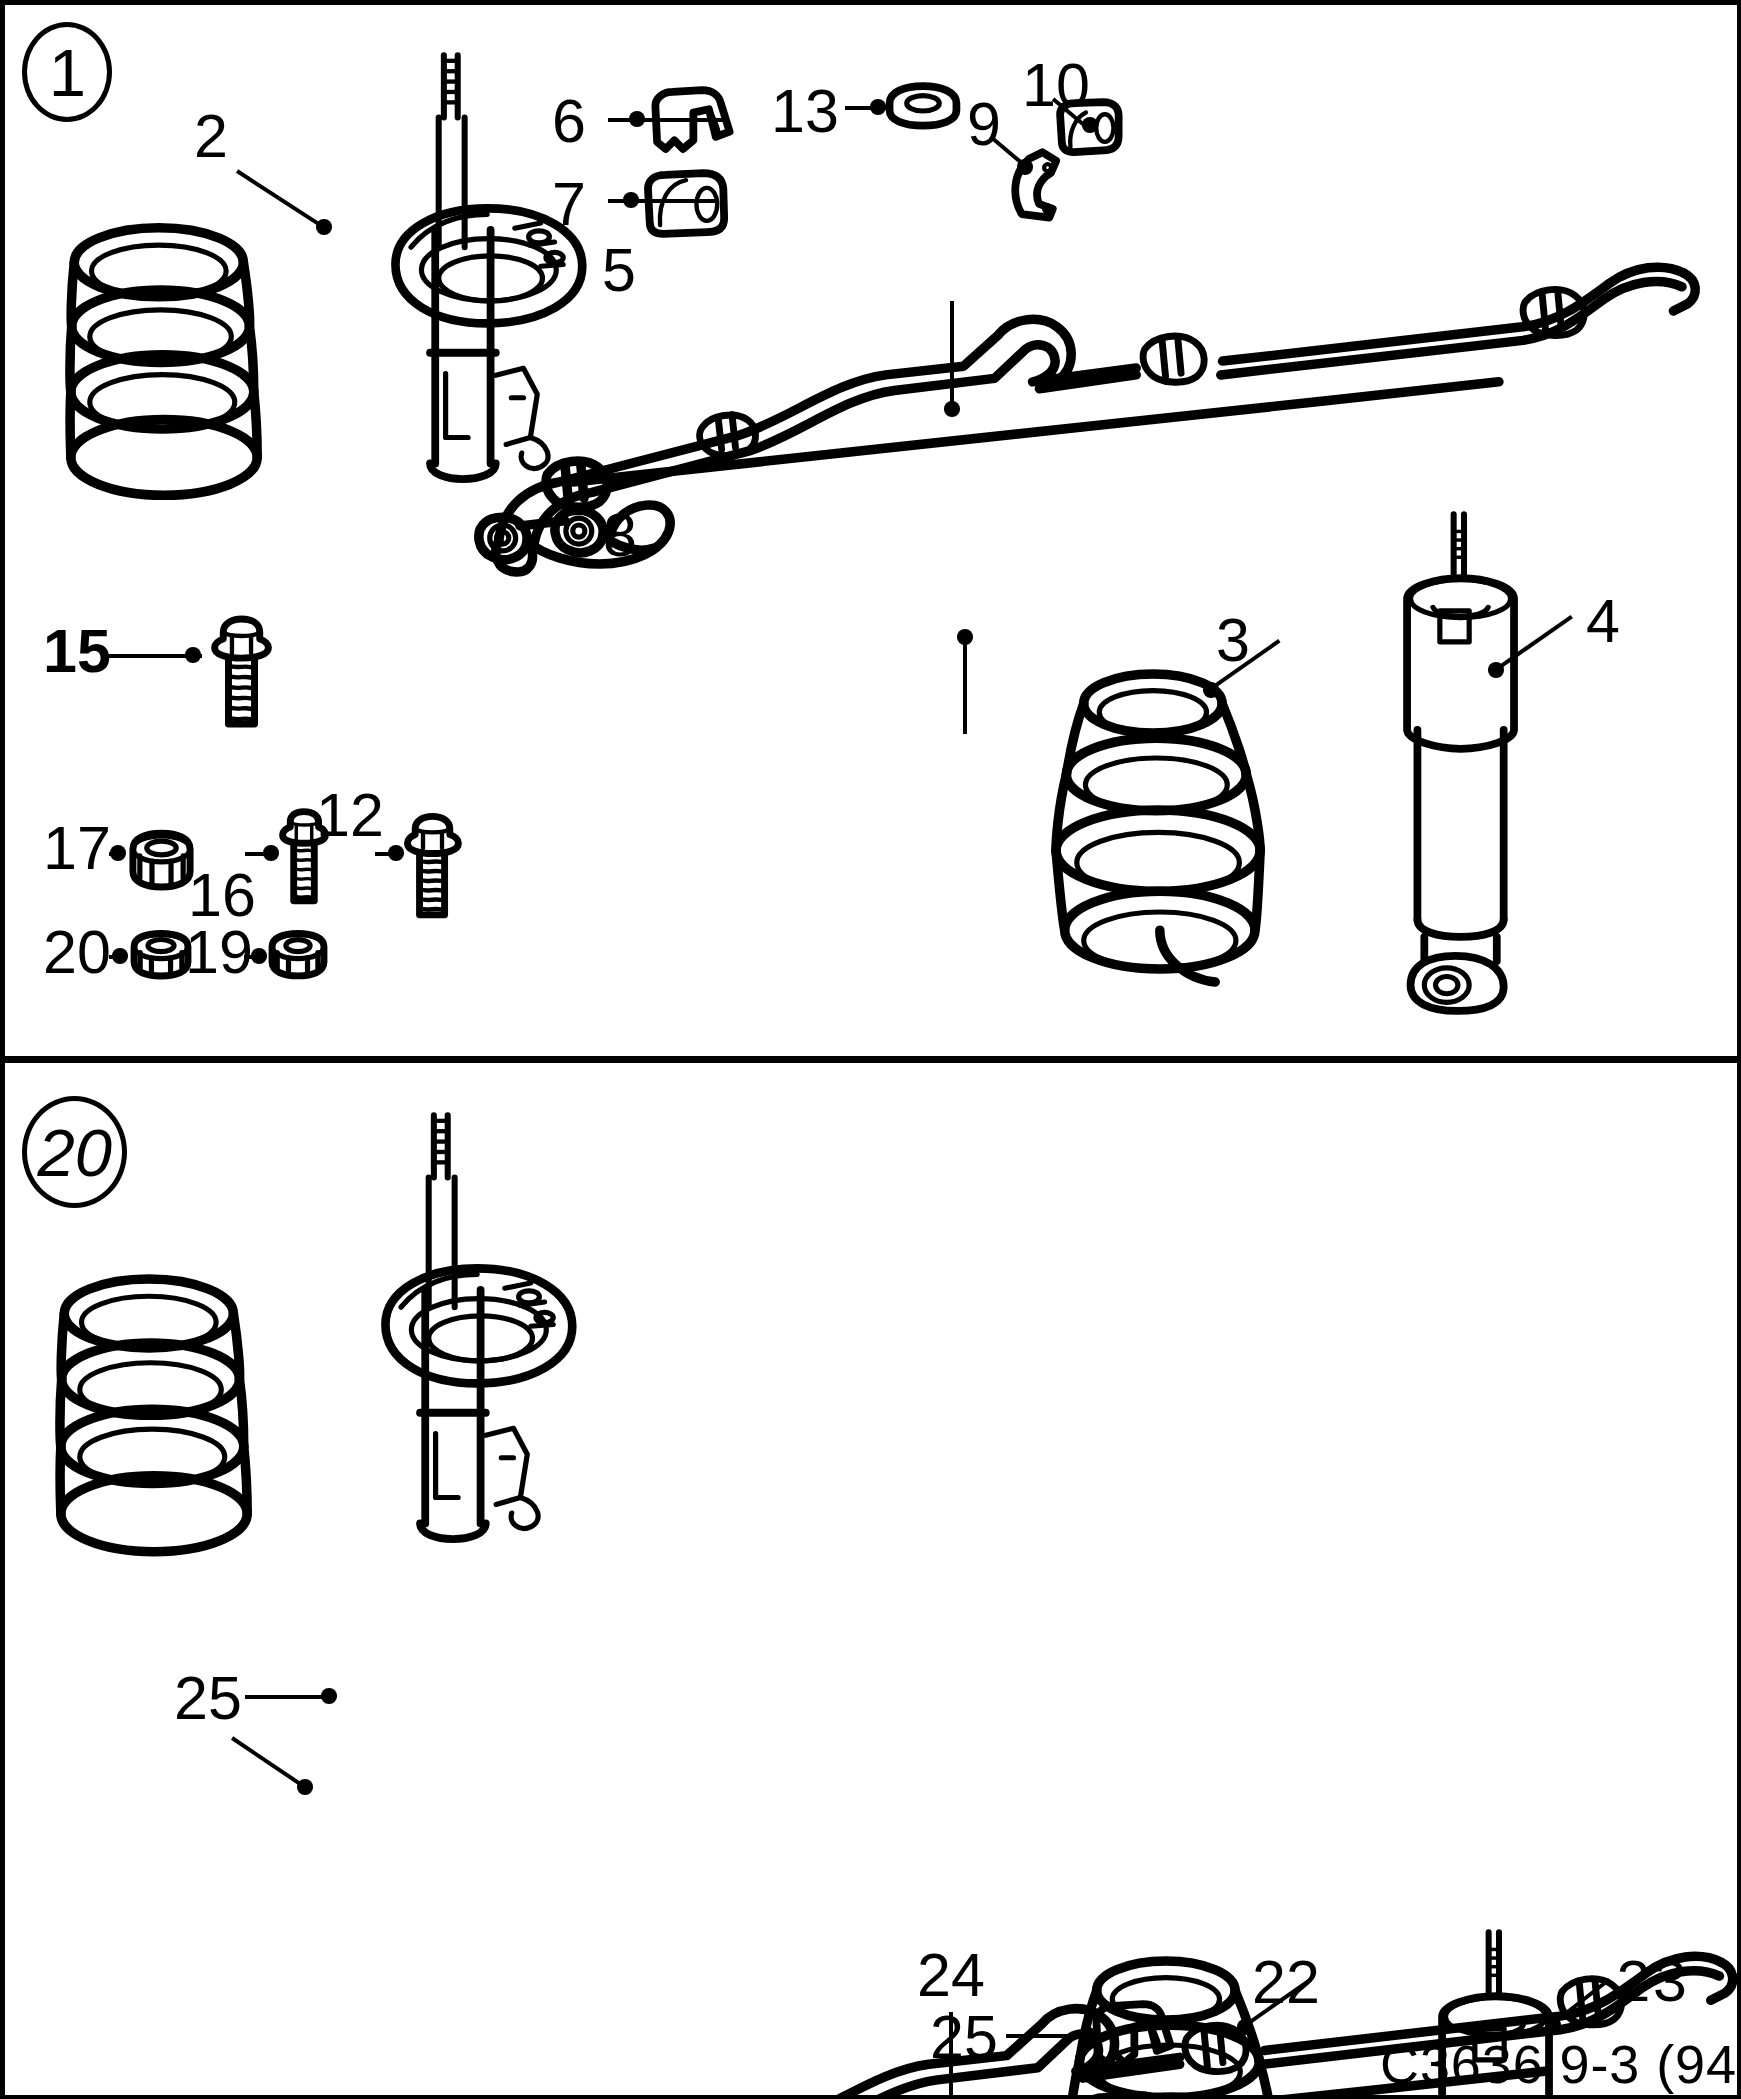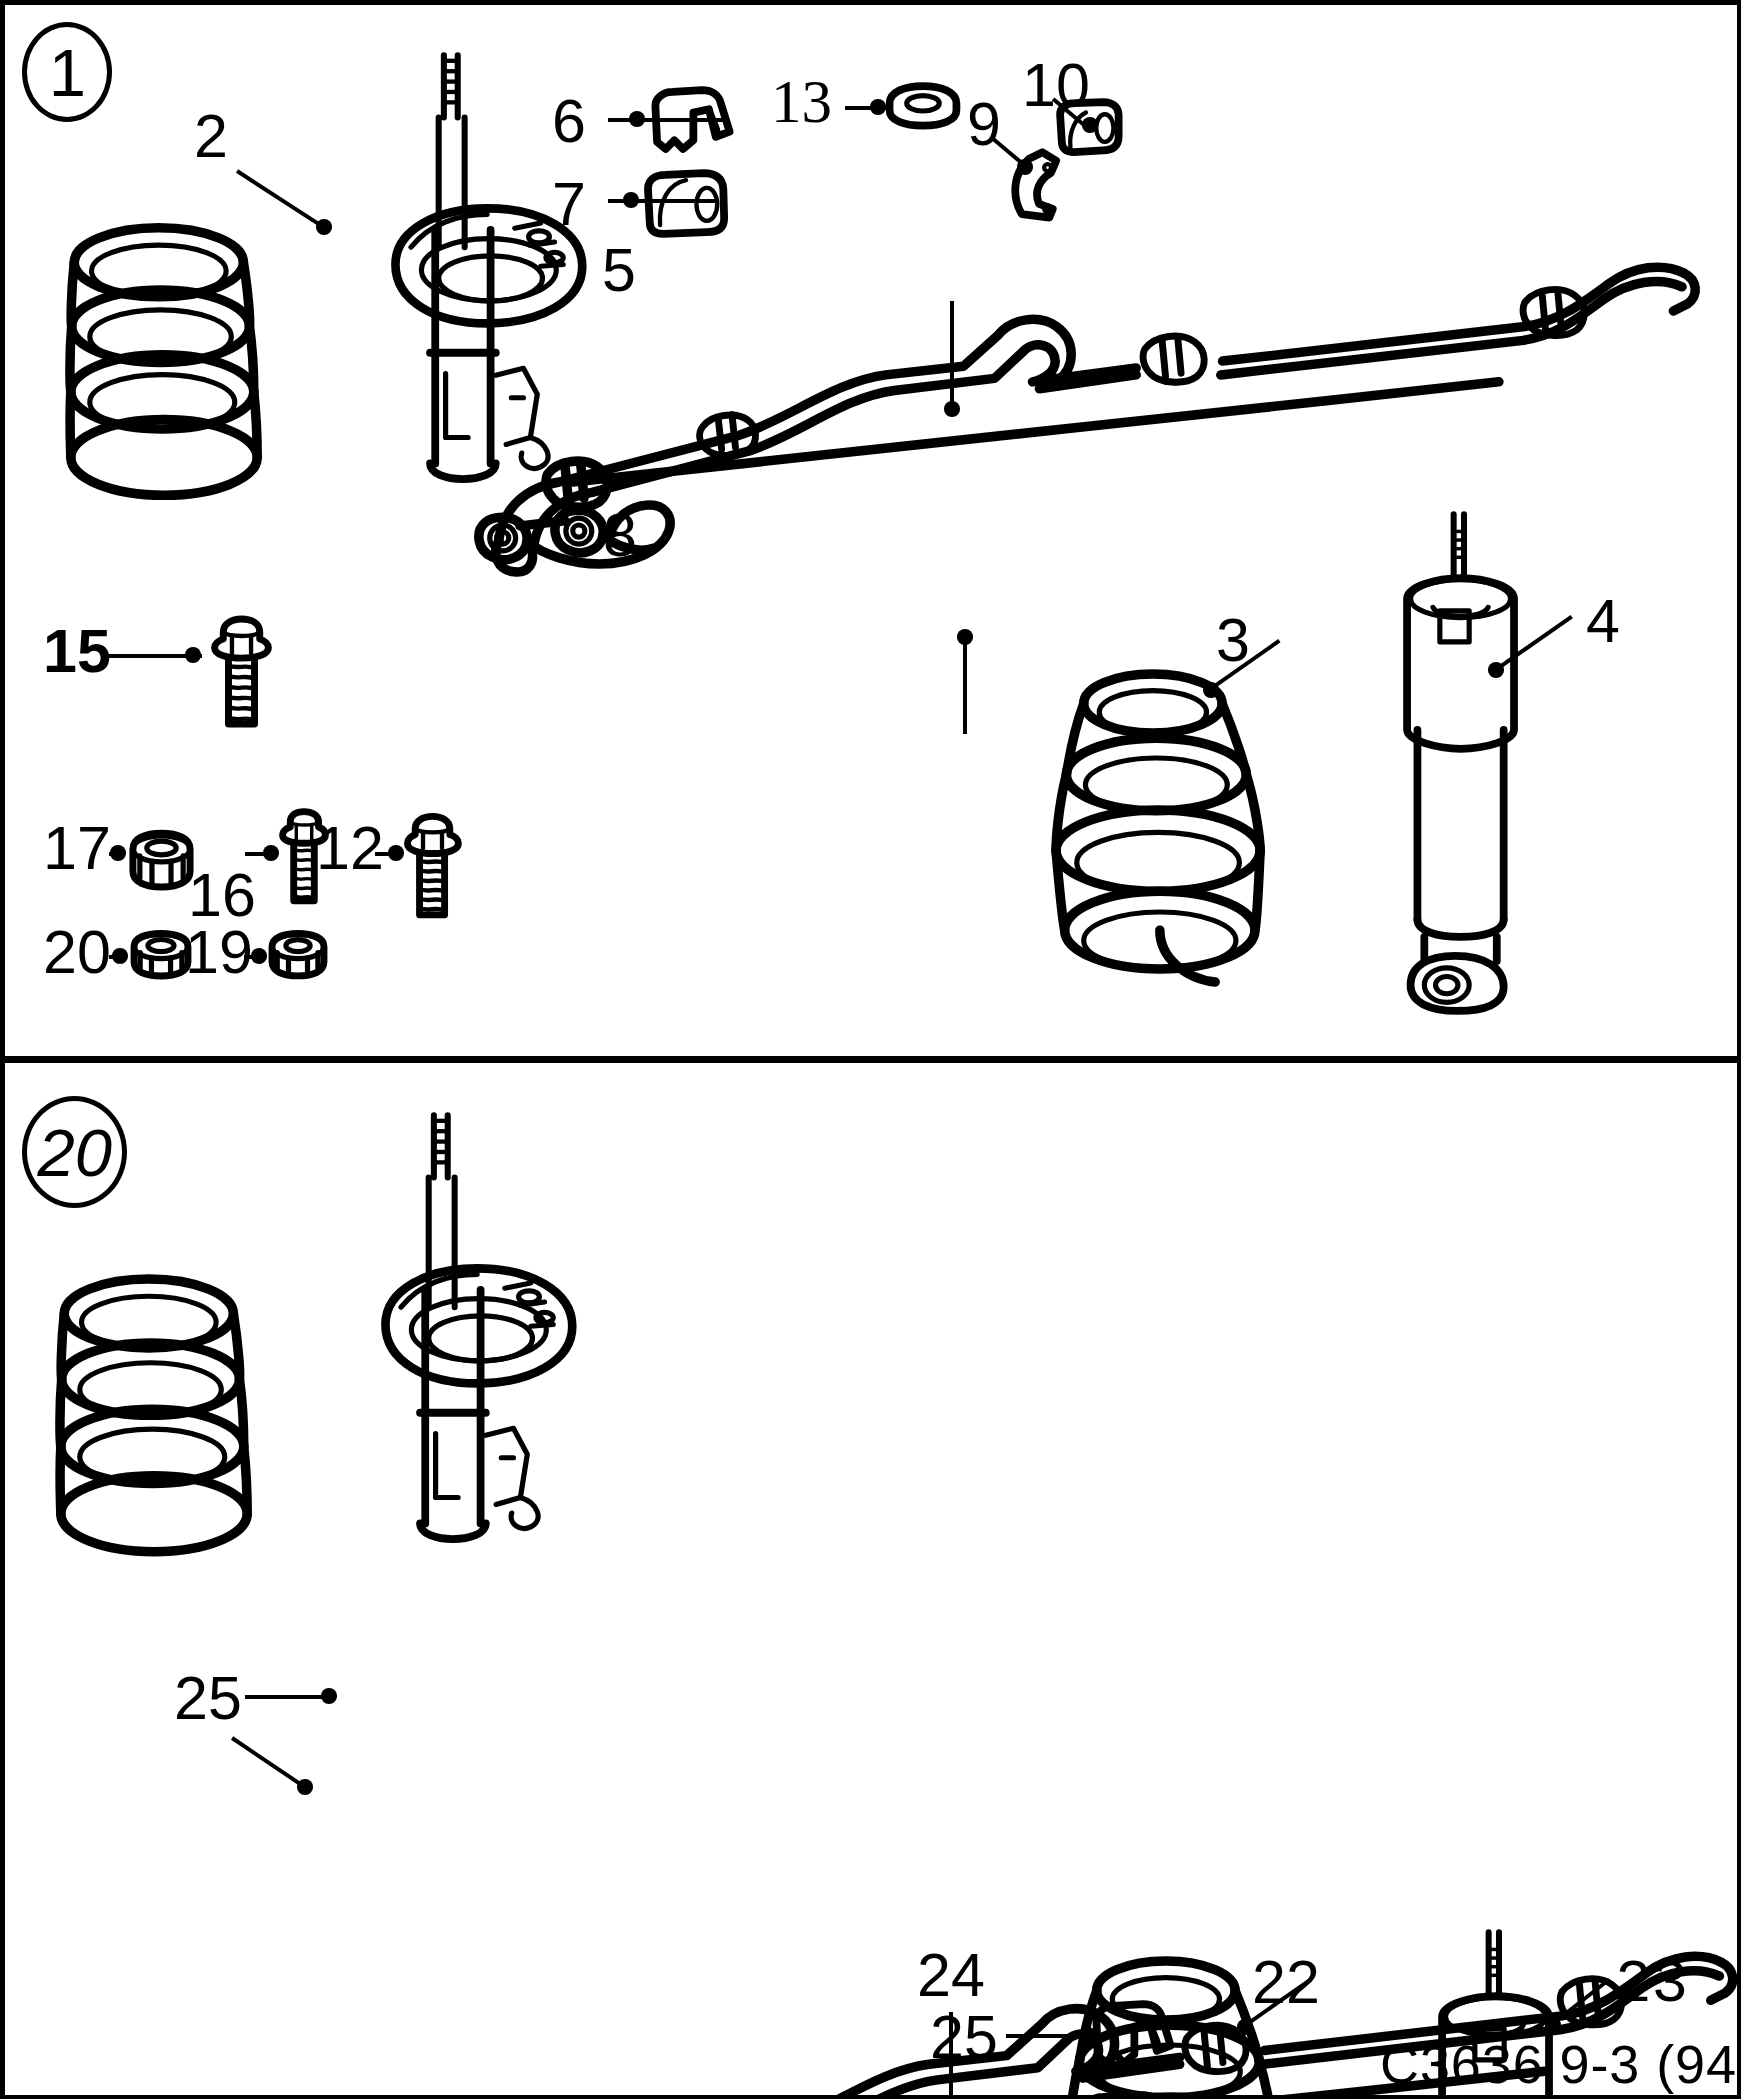--- a/index.html
+++ b/index.html
@@ -121,21 +121,21 @@
     </svg>
     <div class="callout" style="left:547px;top:169px;">7</div>
     <div class="lead lead-h" style="left:603px;top:194px;width:108px;"></div>
     <div class="lead-dot" style="left:618px;top:187px;"></div>
 
     <svg style="left:878px;top:76px;width:80px;height:48px;" viewBox="0 0 92 56">
       <path class="ln" stroke-width="9" d="M7 26 C7 13 24 6 46 6 C68 6 85 13 85 26 L85 34
             C85 46 68 52 46 52 C24 52 7 46 7 34 Z"></path>
       <ellipse class="ln" stroke-width="6" cx="46" cy="26" rx="19" ry="9"></ellipse>
     </svg>
-    <div class="callout" style="left:766px;top:66px;font-family:Liberation Serif, serif;">13</div>
+    <div class="callout" style="left:766px;top:76px;">13</div>
     <div class="lead lead-h" style="left:840px;top:101px;width:42px;"></div>
     <div class="lead-dot" style="left:865px;top:94px;"></div>
 
     <svg style="left:1003px;top:142px;width:62px;height:74px;" viewBox="0 0 72 86">
       <path class="ln" stroke-width="9" d="M16 78 C4 58 6 30 24 14 L40 6 L56 16 L50 30 C36 38 30 52 36 66 L52 72 L48 82 Z"></path>
       <circle class="ln" stroke-width="5" cx="46" cy="24" r="4"></circle>
       <circle class="ln" stroke-width="5" cx="46" cy="72" r="4"></circle>
     </svg>
     <div class="callout" style="left:962px;top:89px;">9</div>
     <div class="lead-diag" style="left:987px;top:131px;width:38px;transform:rotate(40deg);"></div>
@@ -348,21 +348,21 @@
         <path d="M18 49 L18 120 L47 120 L47 49"></path>
       </g>
       <g class="ln" stroke-width="5">
         <path d="M13 20 C19 26 47 26 53 20"></path>
         <path d="M22 24 L22 43 M44 24 L44 43"></path>
         <path d="M18 57 C27 62 37 55 47 60 M18 68 C27 73 37 66 47 71
                  M18 79 C27 84 37 77 47 82 M18 90 C27 95 37 88 47 93
                  M18 101 C27 106 37 99 47 104 M18 112 C27 117 37 110 47 115"></path>
       </g>
     </svg>
-    <div class="callout" style="left:311px;top:813px;">12</div>
+    <div class="callout" style="left:311px;top:780px;">12</div>
     <div class="lead lead-h" style="left:370px;top:847px;width:26px;"></div>
     <div class="lead-dot" style="left:383px;top:840px;"></div>
 
     <svg style="left:123px;top:924px;width:66px;height:54px;" viewBox="0 0 76 62">
       <g class="ln" stroke-width="8">
         <path d="M7 20 C7 10 20 5 38 5 C56 5 69 10 69 20 L69 38
                  C69 49 56 54 38 54 C20 54 7 49 7 38 Z"></path>
       </g>
       <g class="ln" stroke-width="6">
         <ellipse cx="38" cy="20" rx="31" ry="14"></ellipse>

